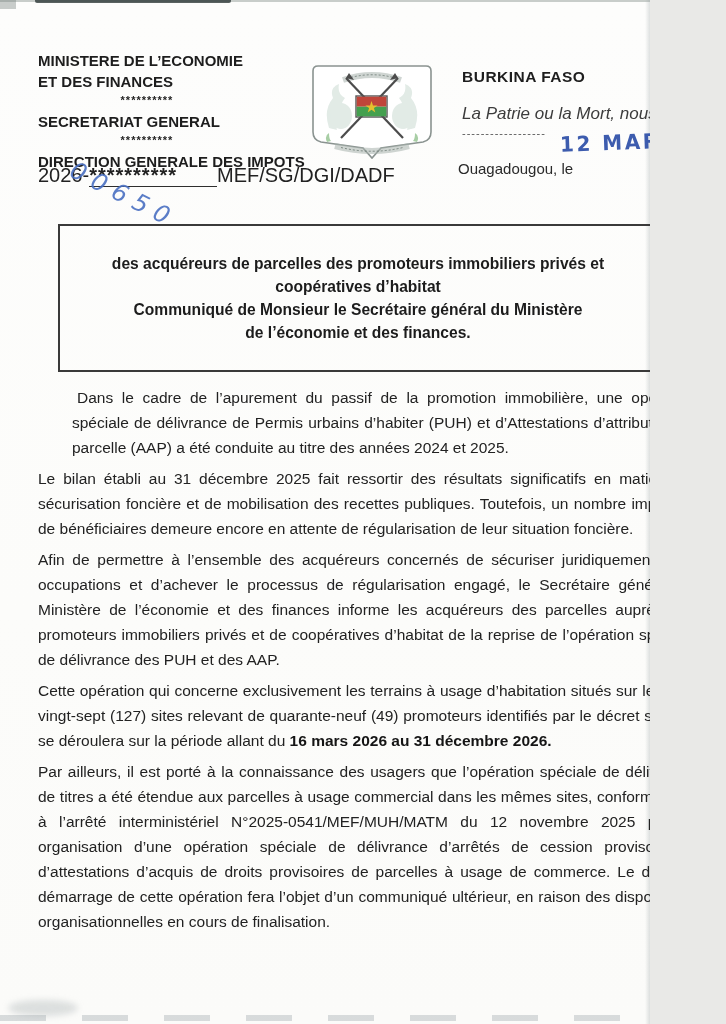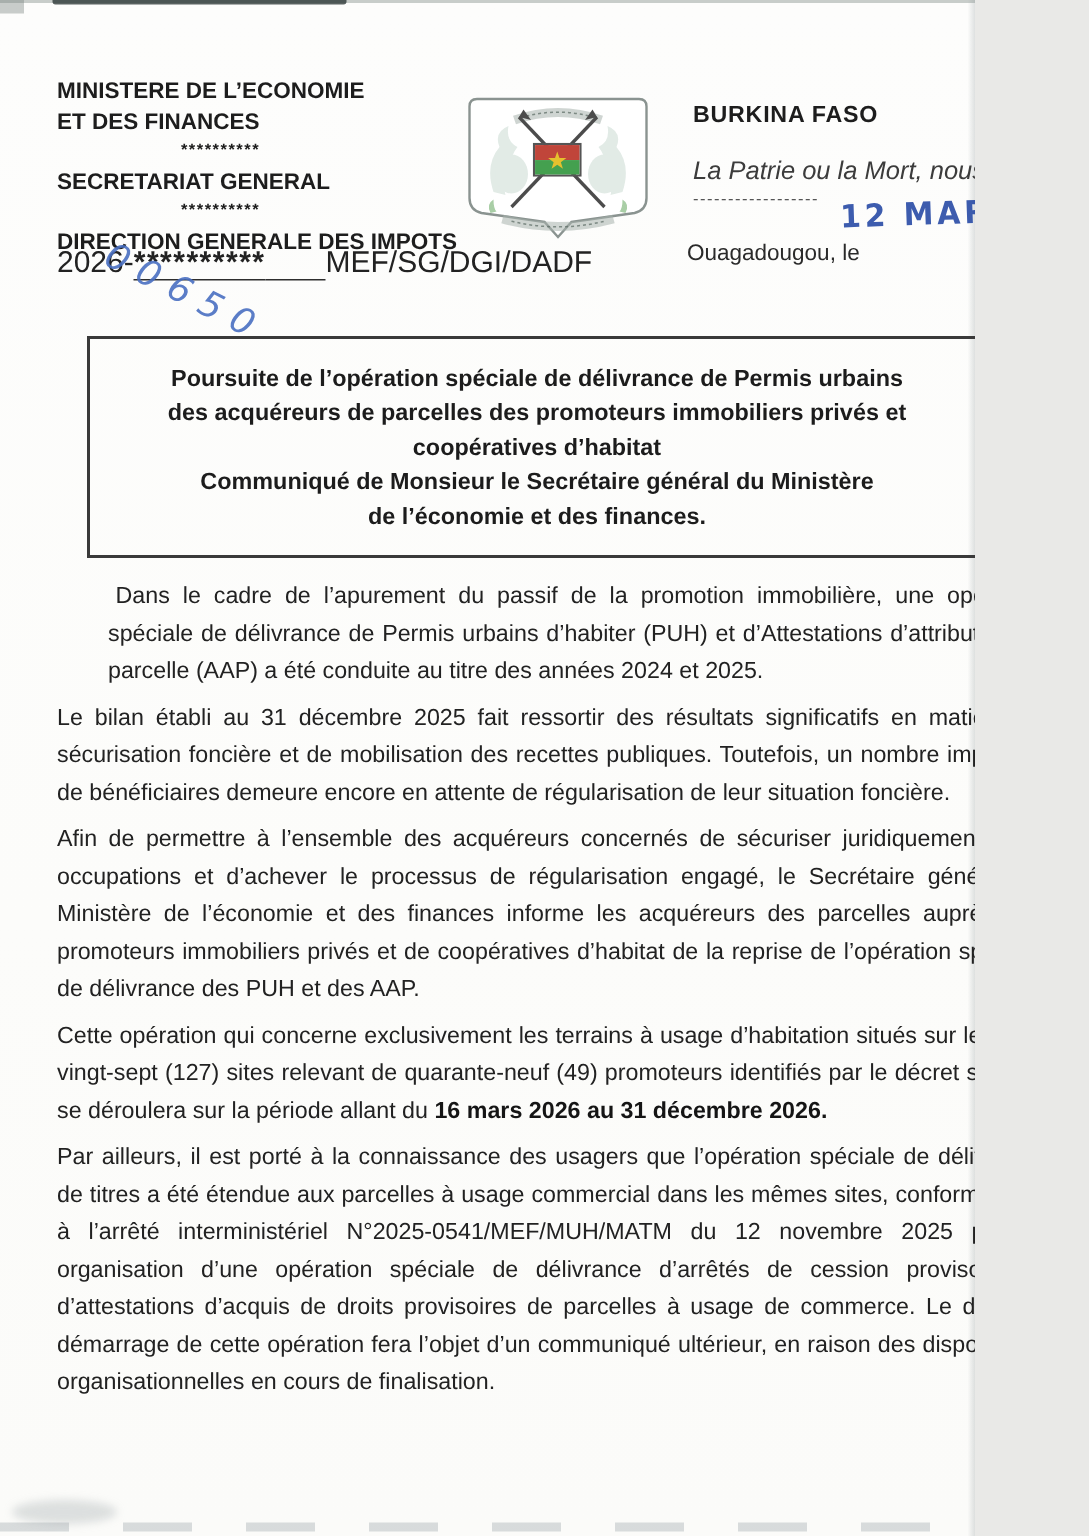--- a/index.html
+++ b/index.html
@@ -143,21 +143,20 @@
 
   <div class="hright">
     <div class="country">BURKINA FASO</div>
     <div class="motto">La Patrie ou la Mort, nous Vaincrons</div>
     <div class="hr-dashes">------------------</div>
   </div>
   <div class="dateline">Ouagadougou, le</div>
   <div class="datestamp">12 MARS 2026</div>
 
   <div class="titlebox">
-    <div>Poursuite de l’opération spéciale de délivrance de Permis urbains</div>
     <div>des acquéreurs de parcelles des promoteurs immobiliers privés et</div>
     <div>coopératives d’habitat</div>
     <div>Communiqué de Monsieur le Secrétaire général du Ministère</div>
     <div>de l’économie et des finances.</div>
   </div>
 
   <div class="bodytext">
     <p class="first">Dans le cadre de l’apurement du passif de la promotion immobilière, une opération spéciale de délivrance de Permis urbains d’habiter (PUH) et d’Attestations d’attribution de parcelle (AAP) a été conduite au titre des années 2024 et 2025.</p>
     <p>Le bilan établi au 31 décembre 2025 fait ressortir des résultats significatifs en matière de sécurisation foncière et de mobilisation des recettes publiques. Toutefois, un nombre important de bénéficiaires demeure encore en attente de régularisation de leur situation foncière.</p>
     <p>Afin de permettre à l’ensemble des acquéreurs concernés de sécuriser juridiquement leurs occupations et d’achever le processus de régularisation engagé, le Secrétaire général du Ministère de l’économie et des finances informe les acquéreurs des parcelles auprès des promoteurs immobiliers privés et de coopératives d’habitat de la reprise de l’opération spéciale de délivrance des PUH et des AAP.</p>

